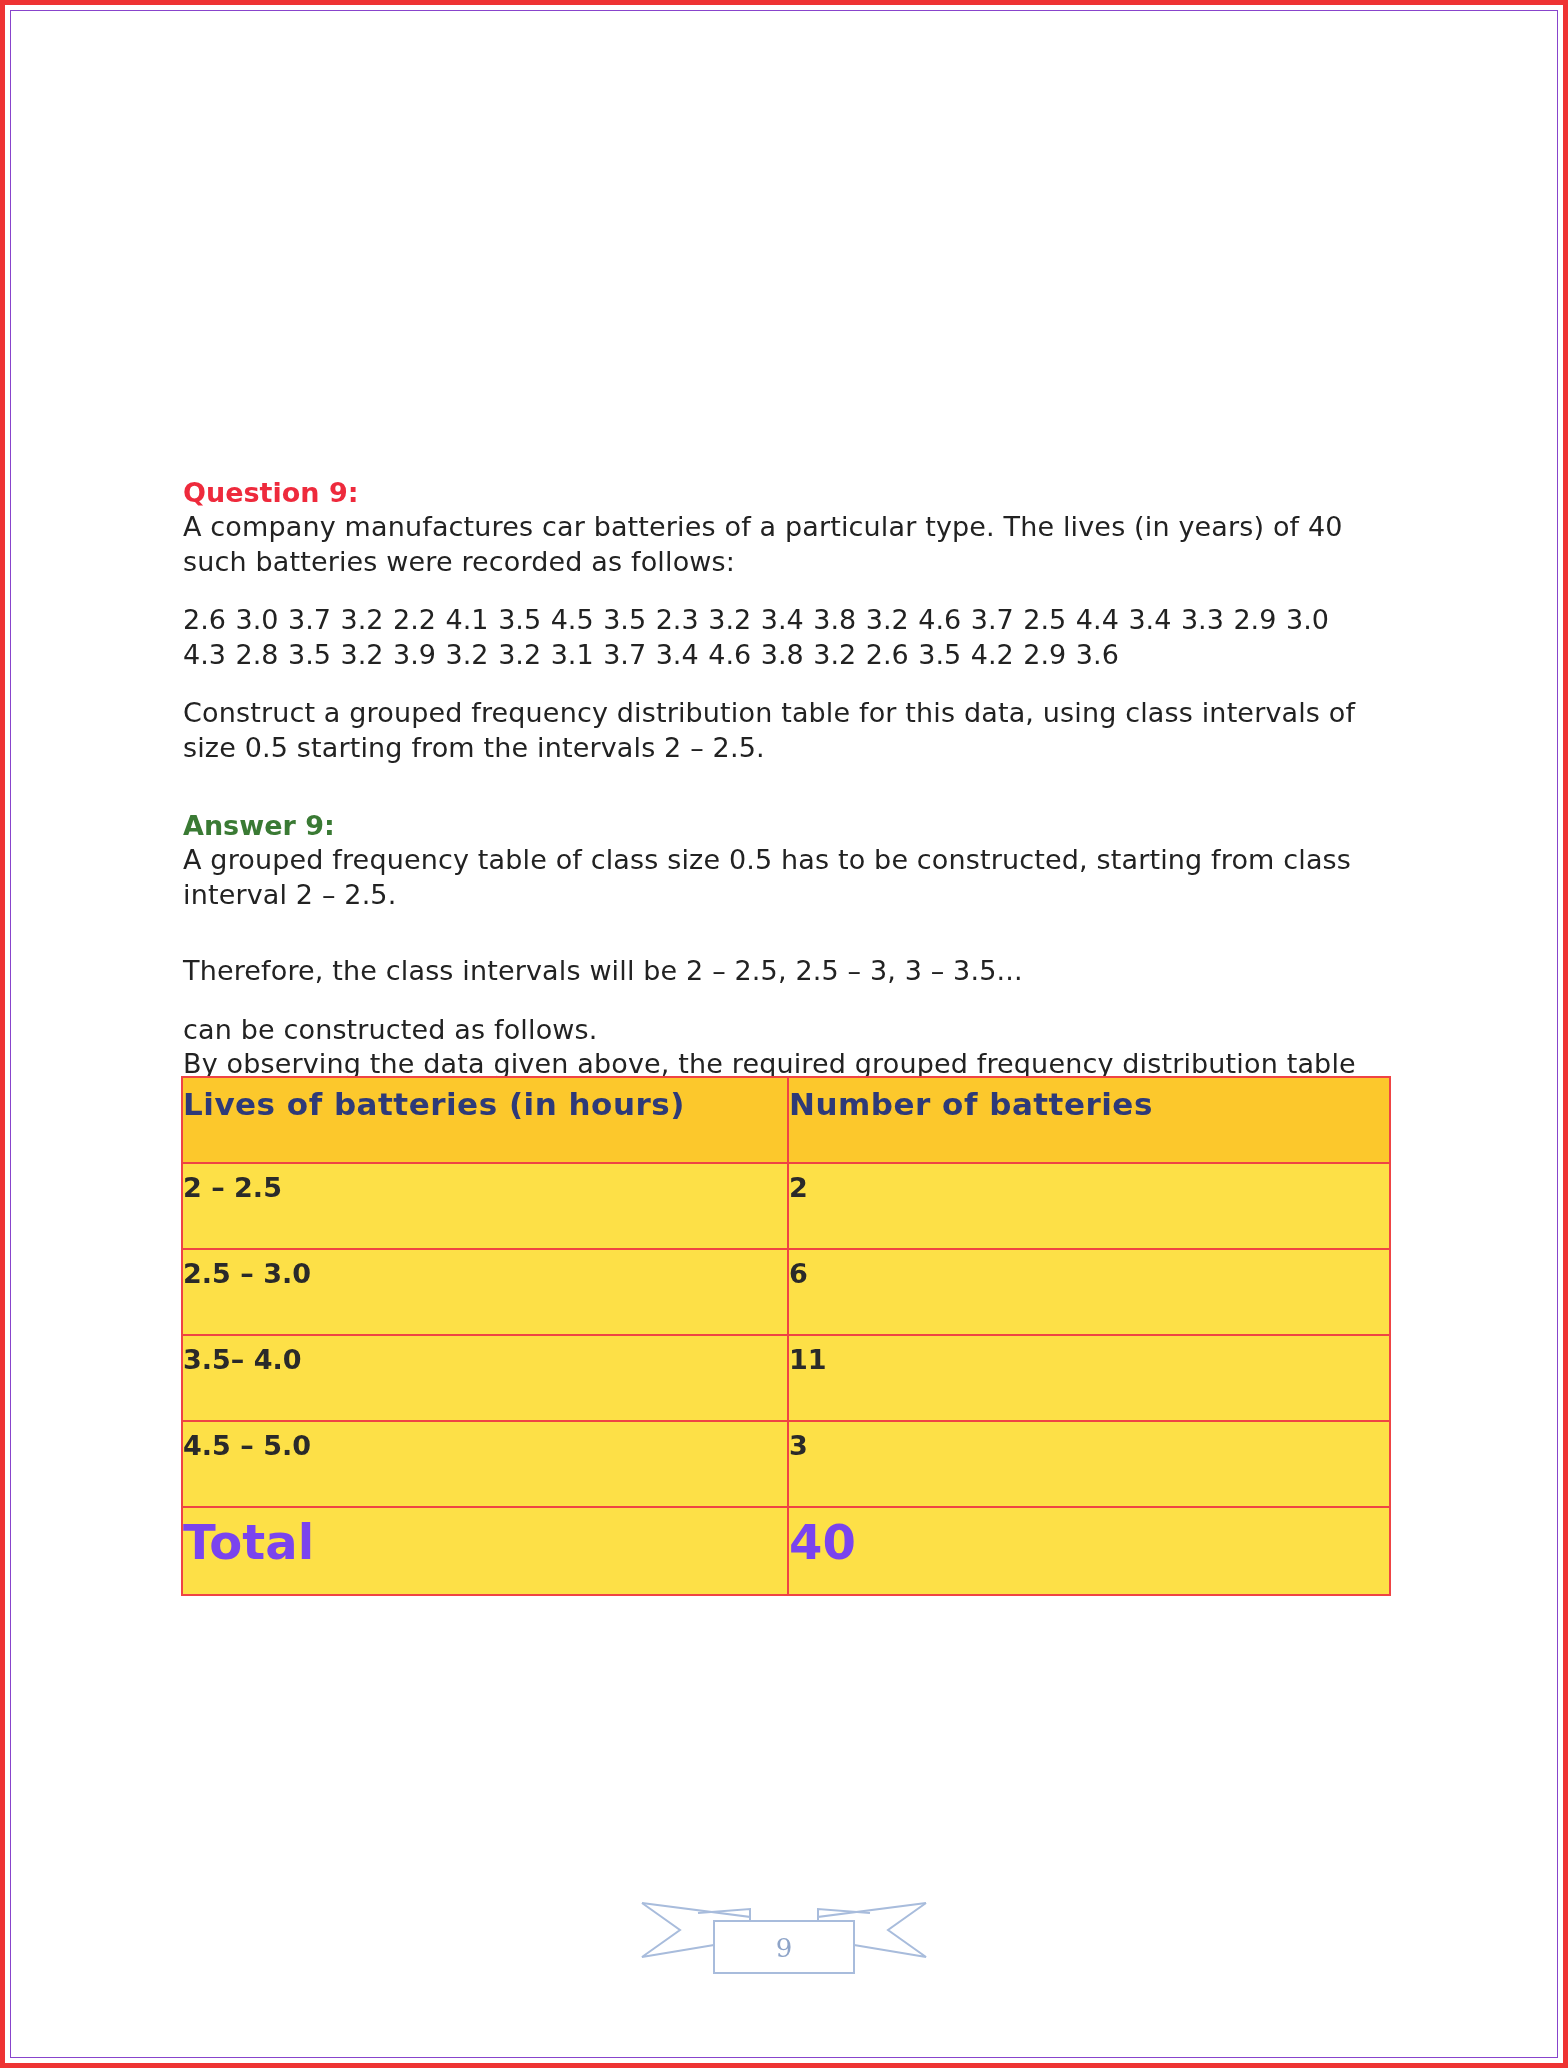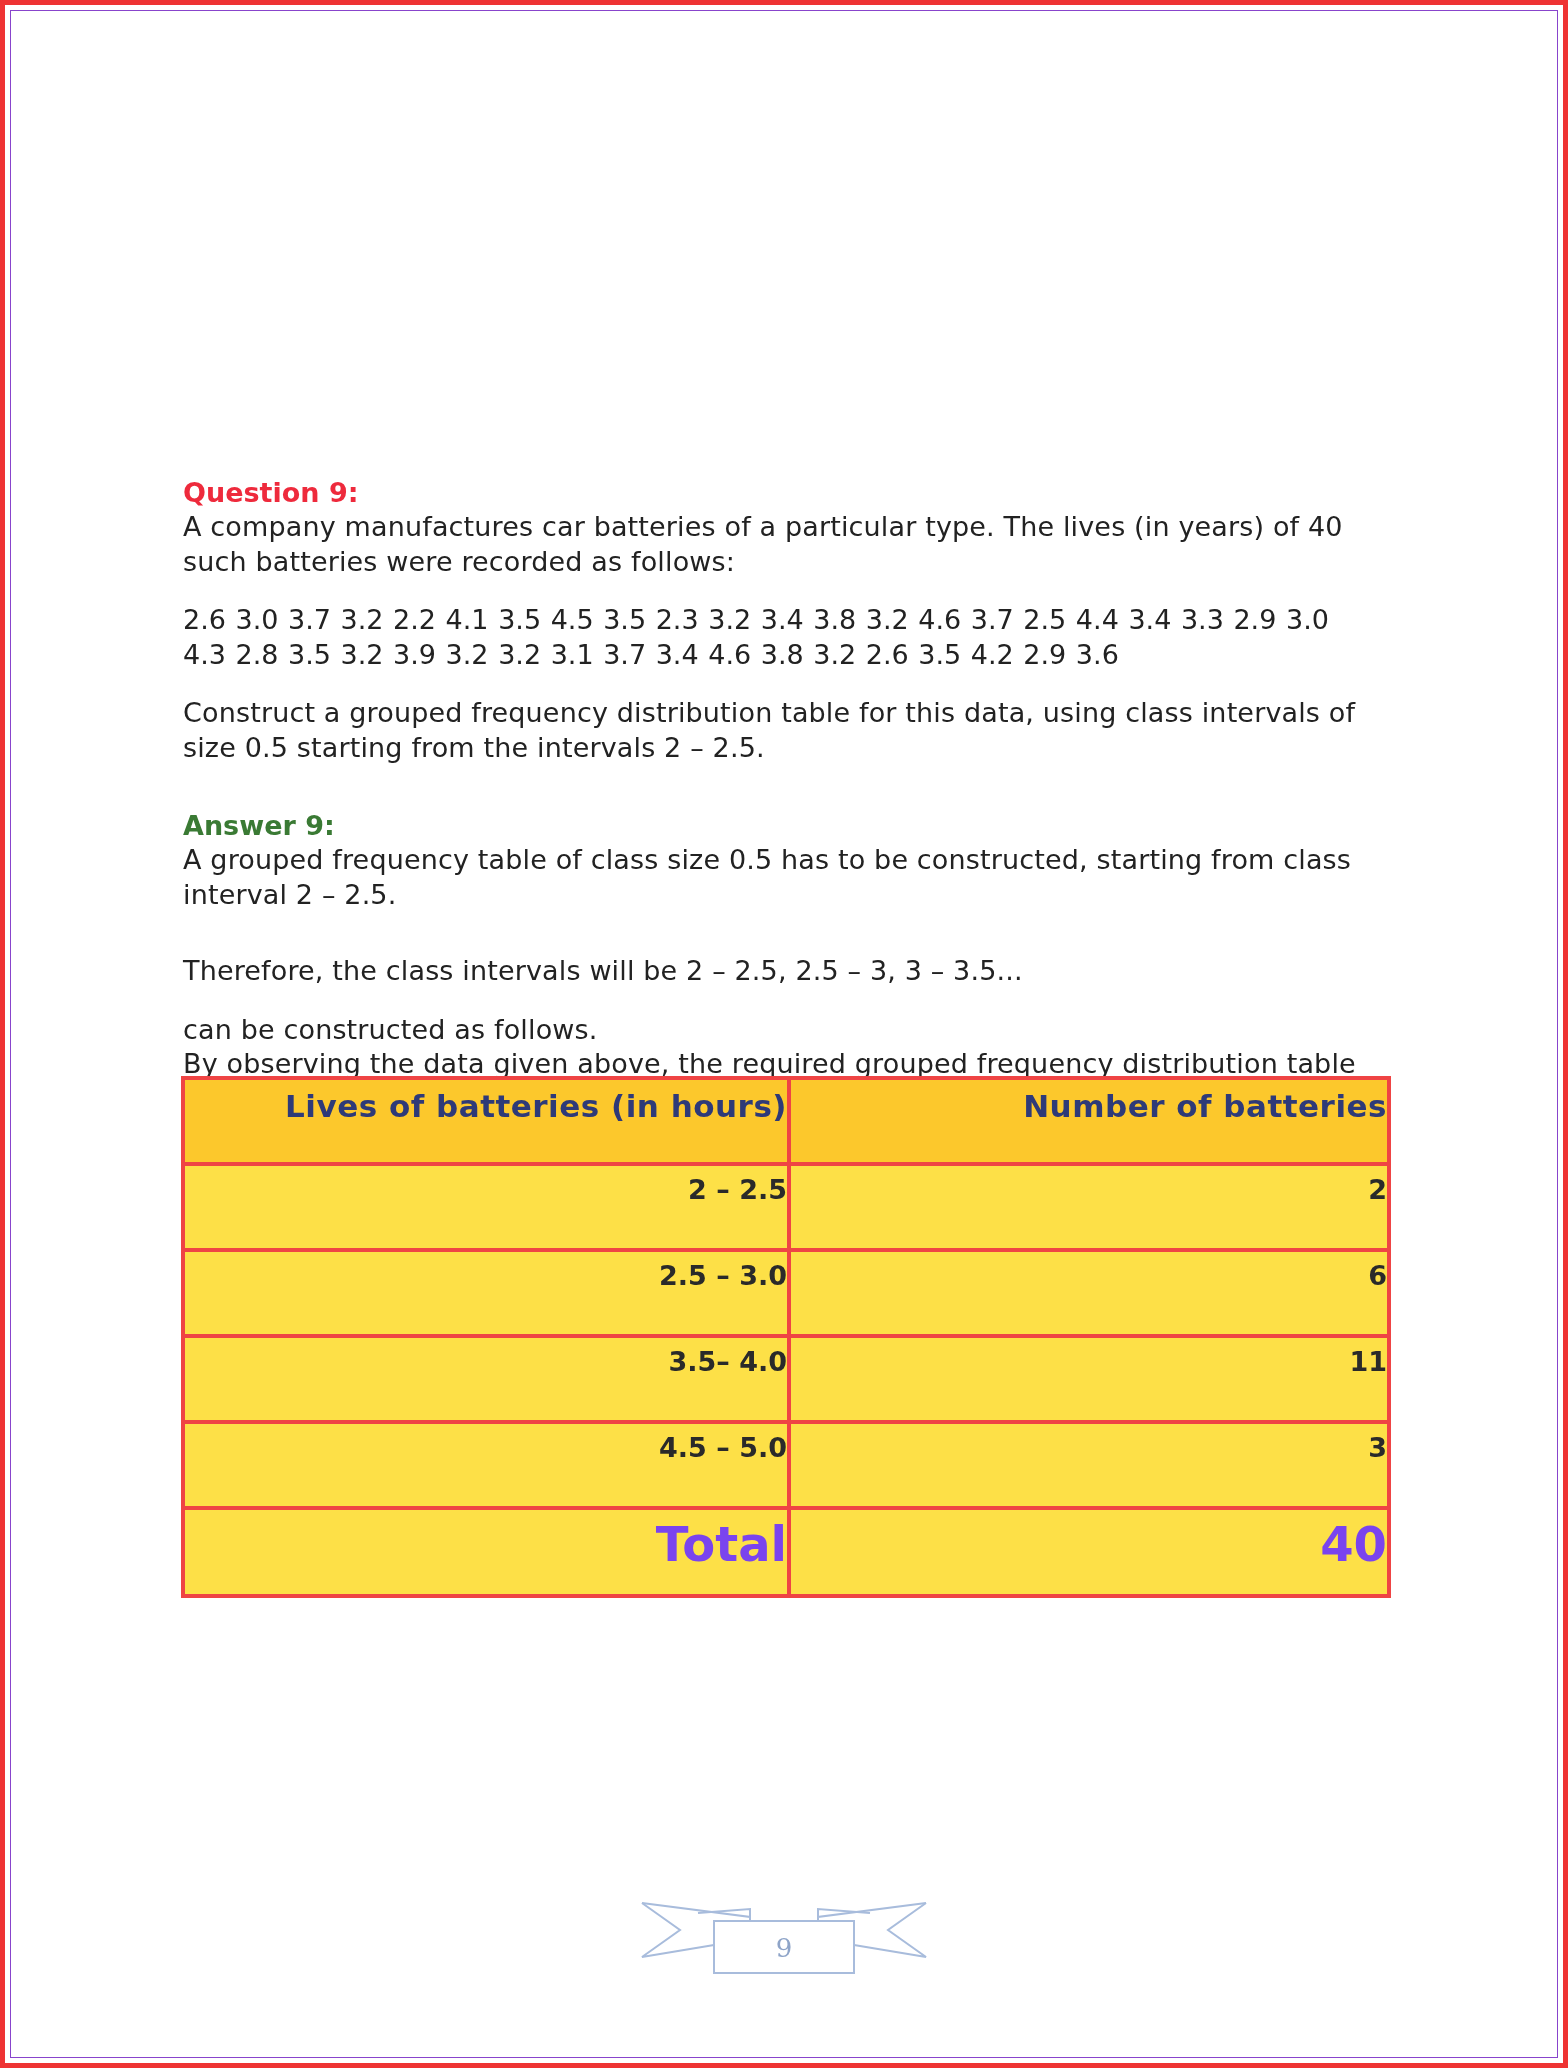--- a/index.html
+++ b/index.html
@@ -32,22 +32,22 @@
     .gap-s { height: 24px; }
     .gap-m { height: 44px; }
     .gap-l { height: 42px; }
     .data-line { font-size: 27px; line-height: 34.5px; margin: 0; word-spacing: 1px; white-space: nowrap; }
 
     table.freq {
       position: absolute; left: 181px; top: 1076px; width: 1210px;
       border-collapse: collapse;
     }
     table.freq td, table.freq th {
-      border: 4px solid #ef4444;
-      text-align: right; vertical-align: top;
+      border: 2px solid #ef4444;
+      text-align: left; vertical-align: top;
       padding: 0; box-sizing: border-box;
     }
     table.freq th {
       background: #fcc82c; color: #2e3a78;
       font-size: 31px; font-weight: bold; height: 86px; padding-top: 8px;
       letter-spacing: 0.5px;
     }
     table.freq td {
       background: #fde047; color: #2a2a2a;
       font-size: 27px; font-weight: bold; height: 86px; padding-top: 8px;

